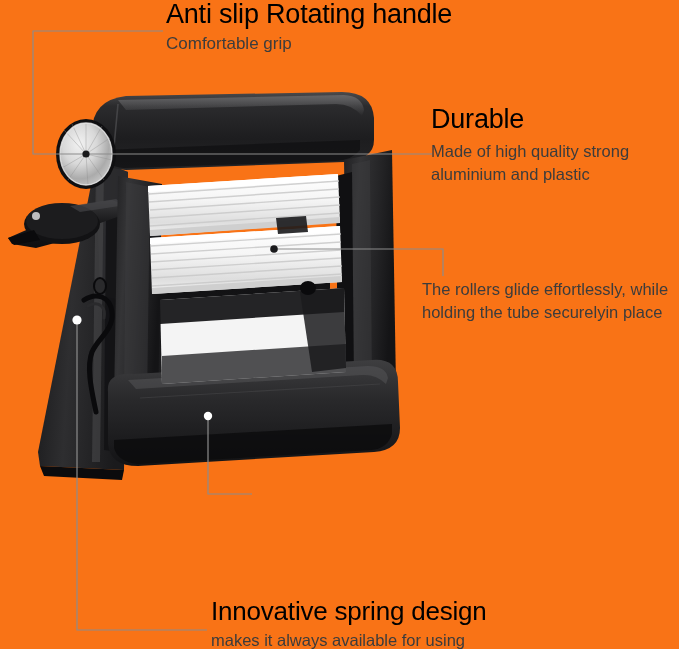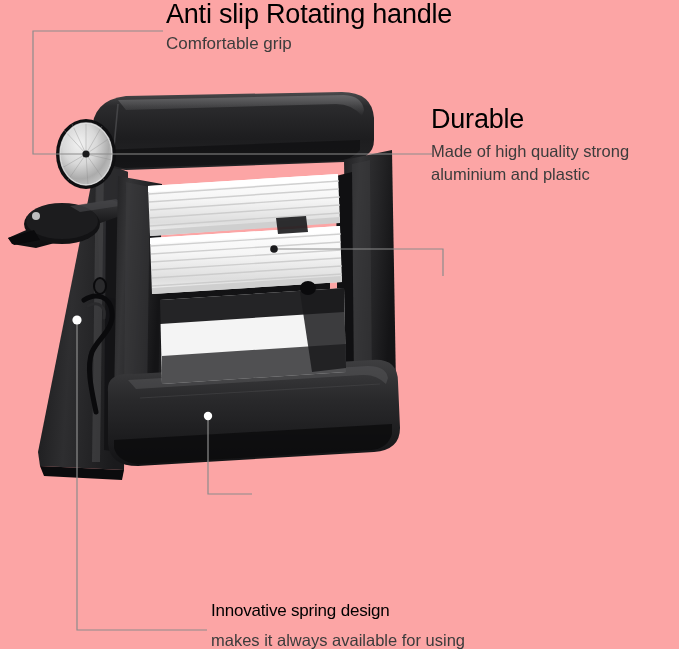--- a/index.html
+++ b/index.html
@@ -5,21 +5,21 @@
 <style>
   html, body {
     margin: 0;
     padding: 0;
     background: #ffffff;
   }
   #page {
     position: relative;
     width: 679px;
     height: 649px;
-    background: #fca5a5;
+    background: #f97316;
     font-family: "Liberation Sans", sans-serif;
     overflow: hidden;
   }
   
   #product-art {
     position: absolute;
     left: 0;
     top: 0;
     width: 679px;
     height: 649px;
@@ -63,21 +63,21 @@
 
   #callout-easy        { left: 422px; top: 274px; }
   #callout-easy .c-title { font-size: 27px; line-height: 33px; }
   #callout-easy .c-sub   { font-size: 16.5px; line-height: 23px; margin-top: 4px; width: 250px; }
 
   #callout-edges       { left: 252px; top: 458px; }
   #callout-edges .c-title { font-size: 26px; line-height: 32px; }
   #callout-edges .c-sub   { font-size: 16.5px; line-height: 23px; margin-top: 4px; width: 280px; }
 
   #callout-spring      { left: 211px; top: 595px; }
-  #callout-spring .c-title { font-size: 17px; line-height: 32px; }
+  #callout-spring .c-title { font-size: 26px; line-height: 32px; }
   #callout-spring .c-sub   { font-size: 16.5px; line-height: 22px; margin-top: 2px; white-space: nowrap; }
 </style>
 </head>
 <body>
 
 <div id="page">
 
   <svg id="product-art" viewBox="0 0 679 649" aria-hidden="true">
     <defs>
       <linearGradient id="gradTopBar" x1="0" y1="0" x2="0" y2="1">
@@ -272,20 +272,21 @@
     <p class="c-title">Anti slip Rotating handle</p>
     <p class="c-sub">Comfortable grip</p>
   </div>
 
   <div class="callout" id="callout-durable">
     <p class="c-title">Durable</p>
     <p class="c-sub">Made of high quality strong aluminium and plastic</p>
   </div>
 
   <div class="callout" id="callout-easy">
+    <p class="c-sub">The rollers glide effortlessly, while holding the tube securelyin place</p>
   </div>
 
   <div class="callout" id="callout-edges">
   </div>
 
   <div class="callout" id="callout-spring">
     <p class="c-title">Innovative spring design</p>
     <p class="c-sub">makes it always available for using</p>
   </div>
 

